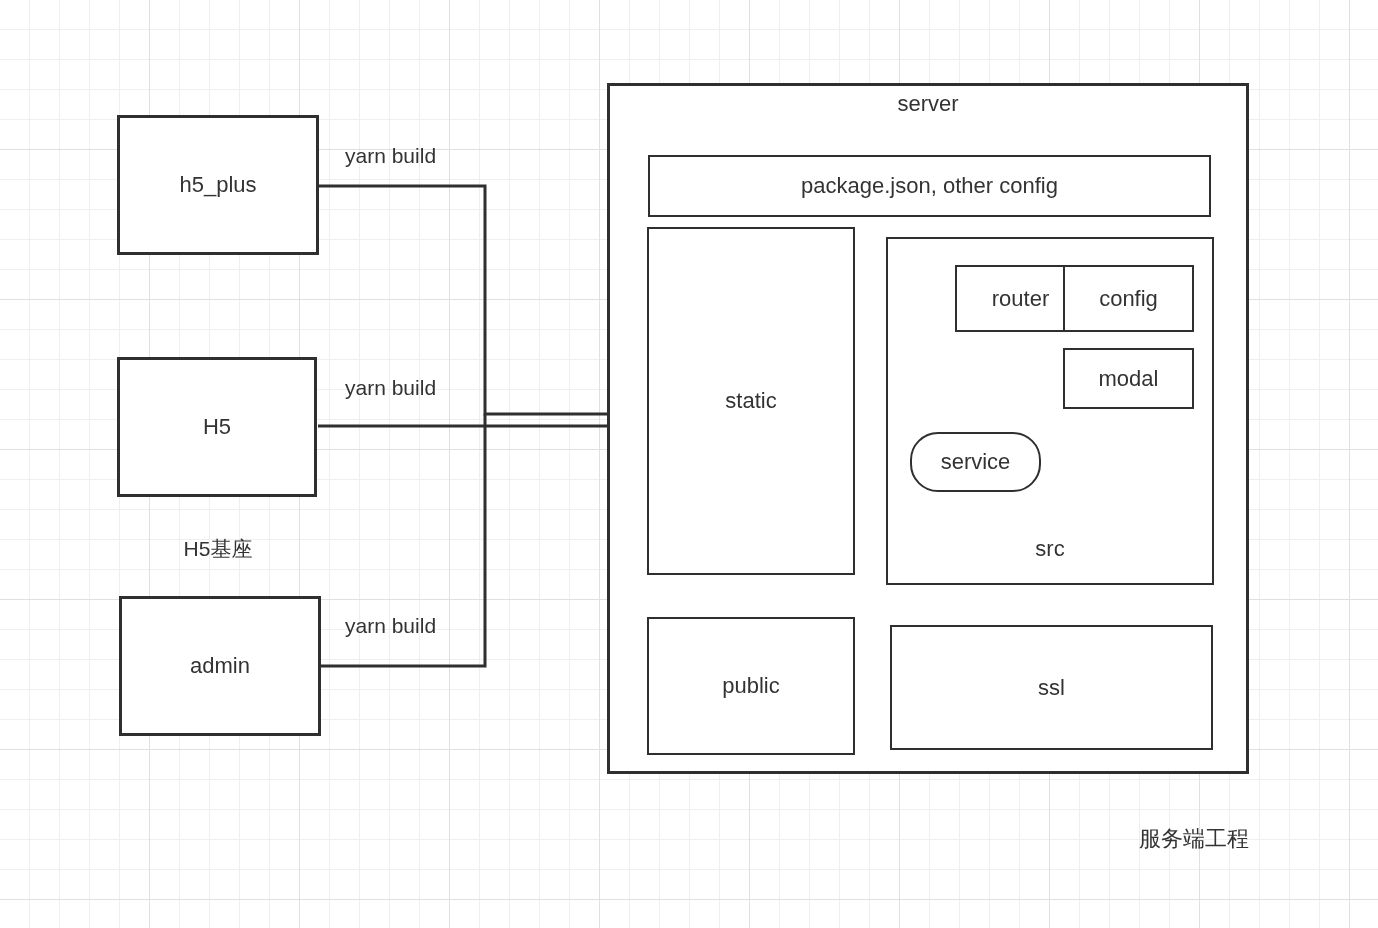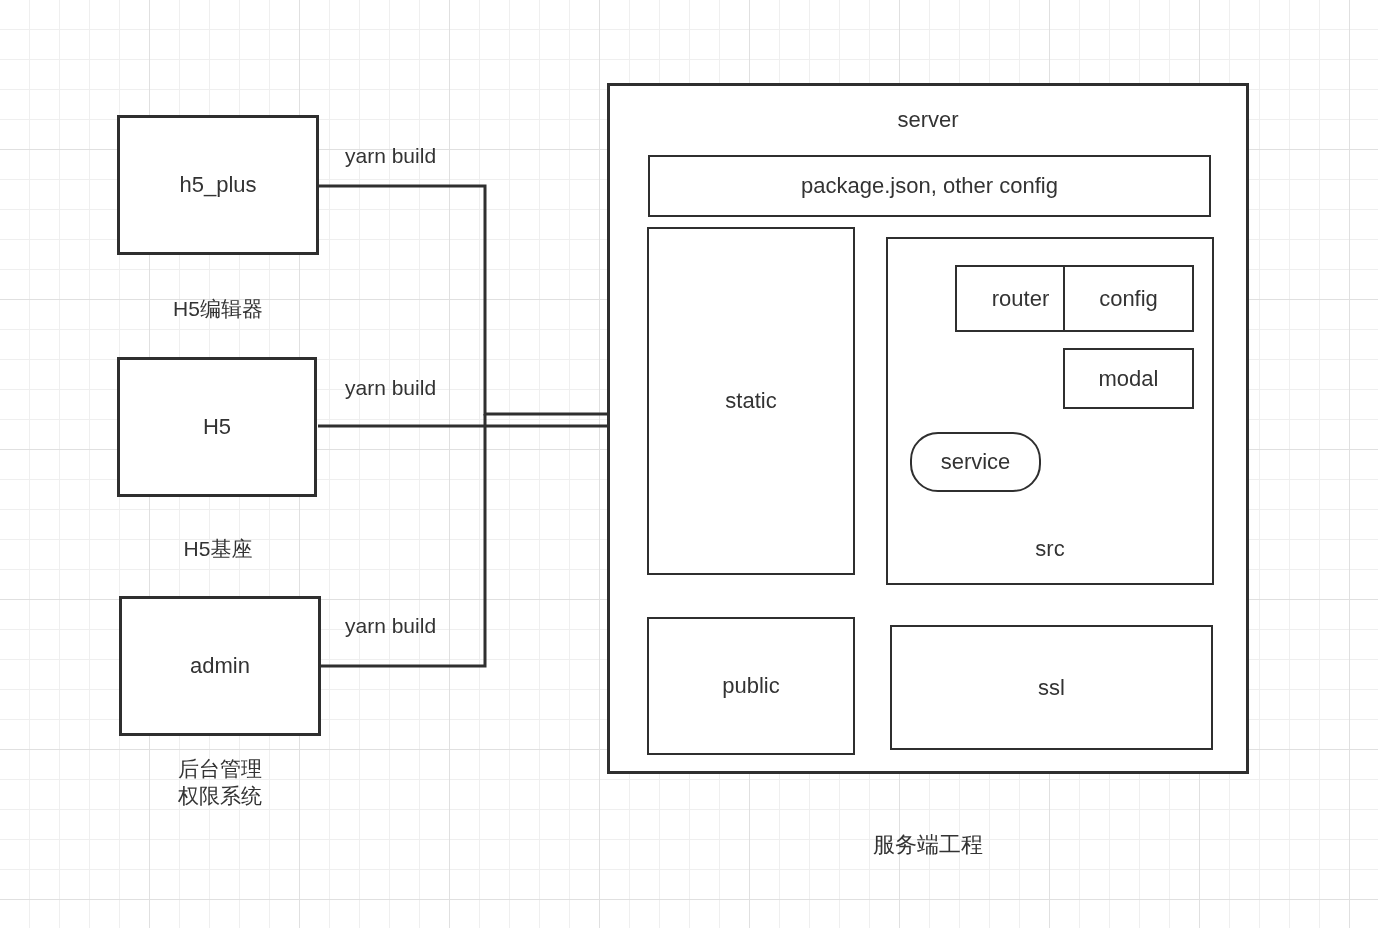--- a/index.html
+++ b/index.html
@@ -52,23 +52,22 @@
   .lbl {
     position: absolute;
     text-align: center;
     line-height: 1.3;
     white-space: pre-line;
     color: #333333;
   }
 
   .group-caption {
     position: absolute;
-    text-align: center;
+    text-align: right;
     color: #333333;
-    margin-top: 6px;
   }
 
   .edge-label {
     position: absolute;
     background: transparent;
     color: #333333;
     white-space: nowrap;
   }
 
   
@@ -99,39 +98,36 @@
     <path d="M318,186 L485,186 L485,414 L628,414" fill="none" stroke="#2f2f2f" stroke-width="3" stroke-linecap="butt" stroke-linejoin="miter" marker-end="url(#arrowhead)"></path>
 
     <path d="M320,666 L485,666 L485,414" fill="none" stroke="#2f2f2f" stroke-width="3" stroke-linecap="butt" stroke-linejoin="miter"></path>
 
     <path d="M318,426 L628,426" fill="none" stroke="#2f2f2f" stroke-width="3" stroke-linecap="butt" marker-end="url(#arrowhead)"></path>
   </svg>
 
   <div class="box fs-22" style="left:117px; top:115px; width:202px; height:140px;">
     <span>h5_plus</span>
   </div>
-  <div class="lbl fs-21" style="left:117px; top:295px; width:202px;">H5编辑器</div>
   <div class="edge-label fs-21" style="left:345px; top:144px;">yarn build</div>
 
   <div class="box fs-22" style="left:117px; top:357px; width:200px; height:140px;">
     <span>H5</span>
   </div>
   <div class="lbl fs-21" style="left:117px; top:535px; width:202px;">H5基座</div>
   <div class="edge-label fs-21" style="left:345px; top:376px;">yarn build</div>
 
   <div class="box fs-22" style="left:119px; top:596px; width:202px; height:140px;">
     <span>admin</span>
   </div>
-  <div class="lbl fs-21" style="left:119px; top:755px; width:202px;">后台管理
-权限系统</div>
   <div class="edge-label fs-21" style="left:345px; top:614px;">yarn build</div>
 
   <div class="box" style="left:607px; top:83px; width:642px; height:691px; display:block;"></div>
 
-  <div class="lbl fs-22" style="left:607px; top:106px; width:642px;">server</div>
+  <div class="lbl fs-22" style="left:607px; top:90px; width:642px;">server</div>
 
   <div class="box thin fs-22" style="left:648px; top:155px; width:563px; height:62px;">
     <span>package.json, other config</span>
   </div>
 
   <div class="box thin fs-22" style="left:647px; top:227px; width:208px; height:348px;">
     <span>static</span>
   </div>
 
   <div class="box thin" style="left:886px; top:237px; width:328px; height:348px; display:block;"></div>

